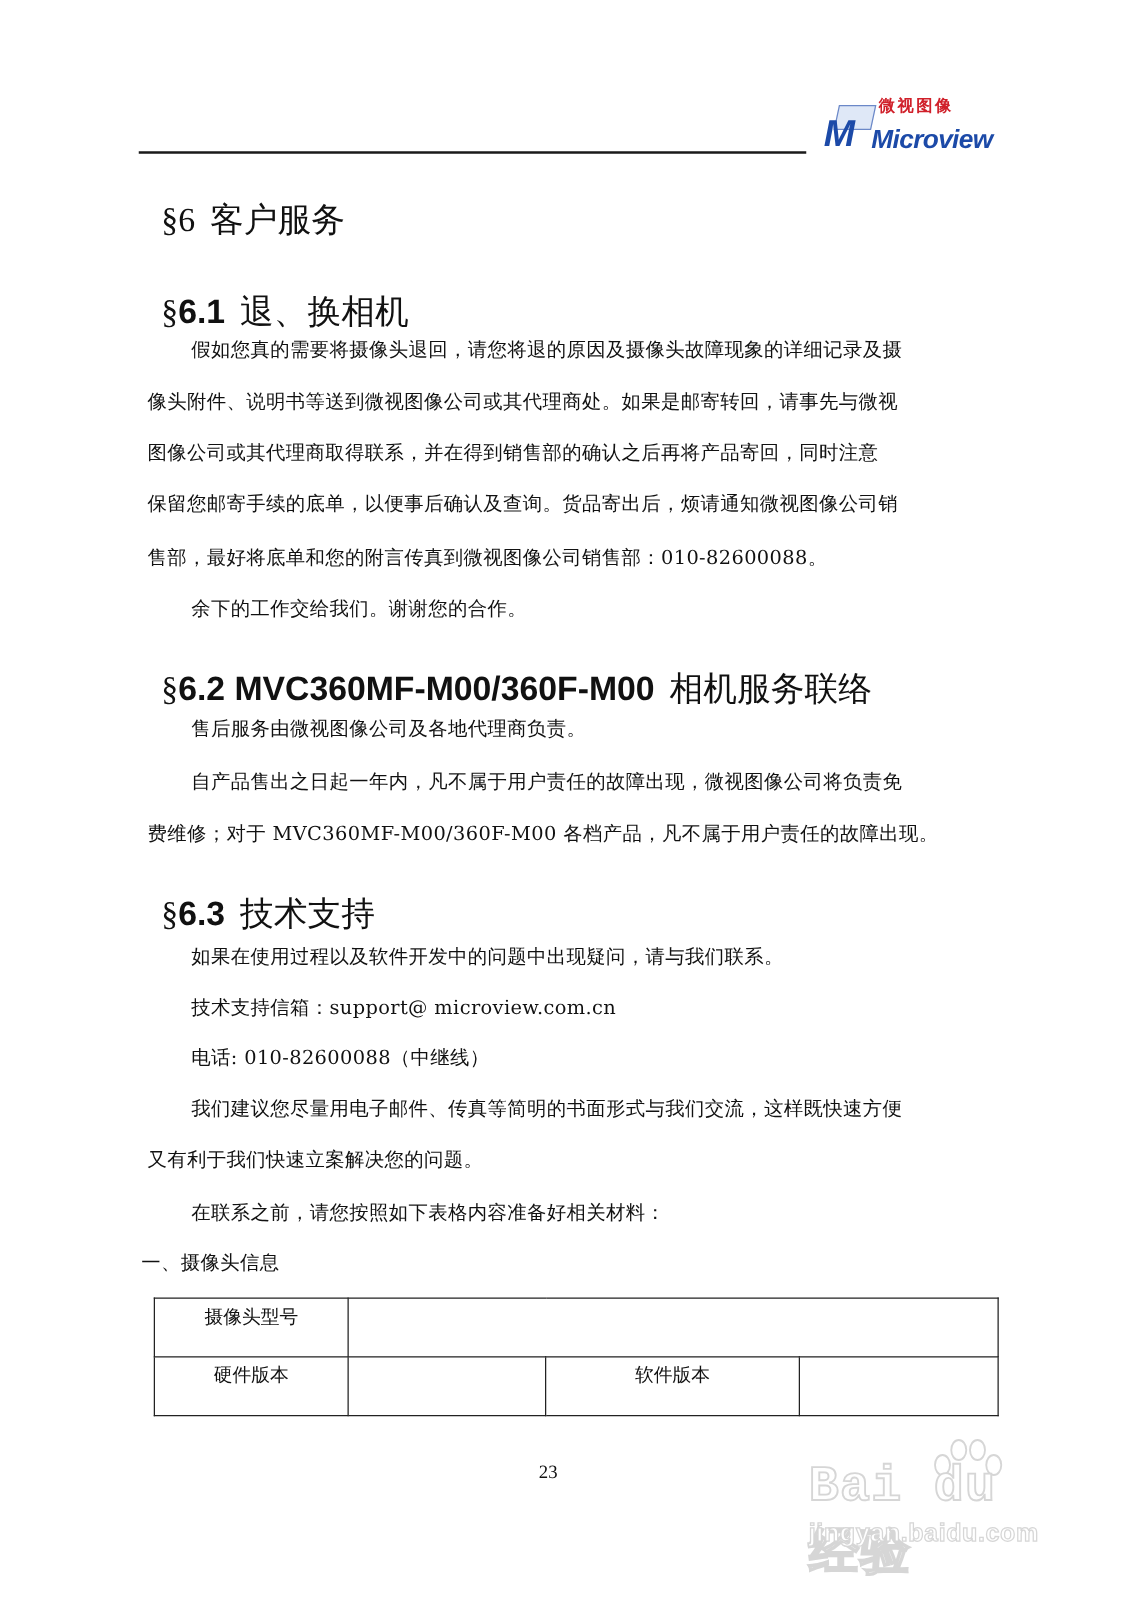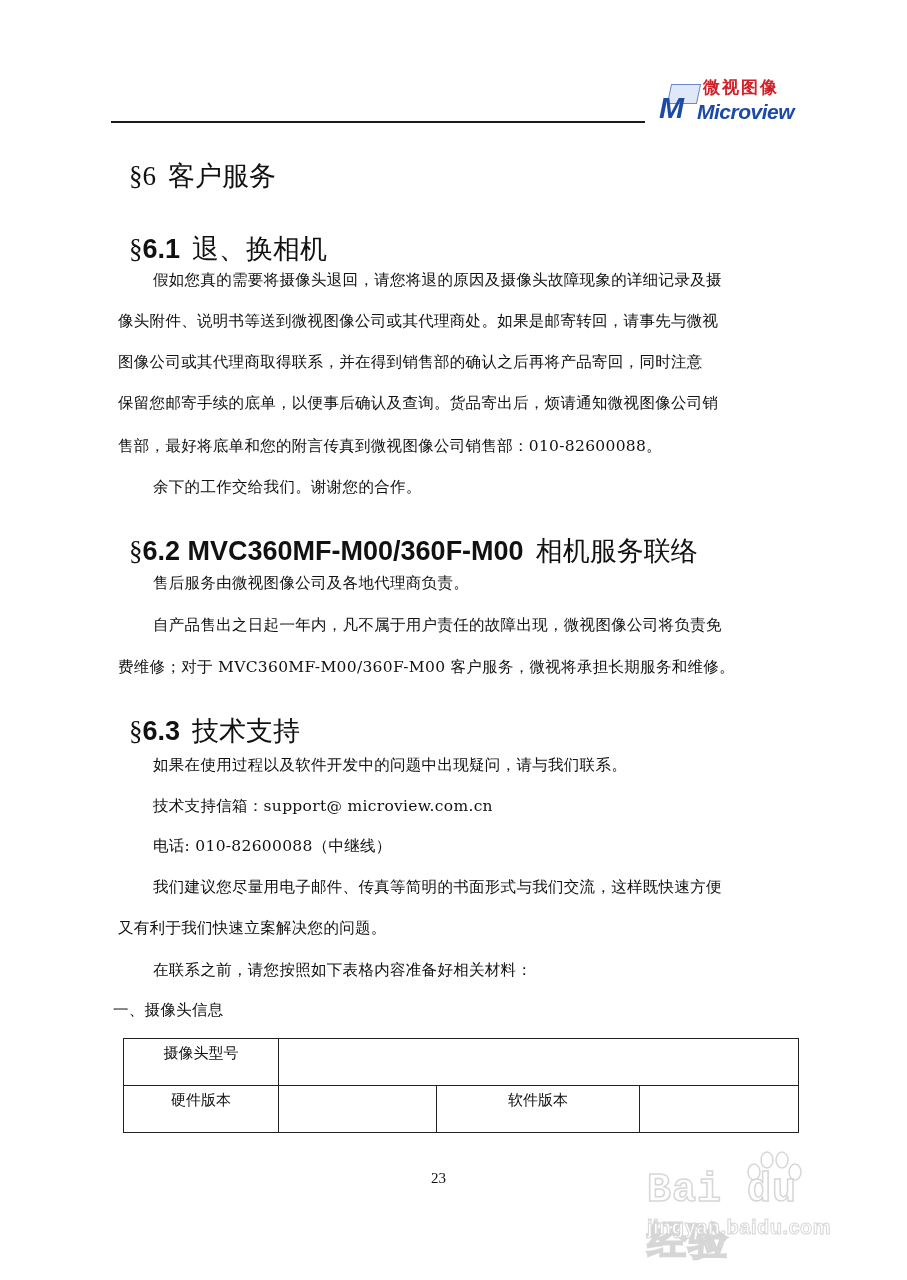--- a/index.html
+++ b/index.html
@@ -9,21 +9,21 @@
     color: #111;
   }
   .abs { position: absolute; }
   .header-rule {
     left: 111px; top: 121px; width: 534px; height: 2px; background: #1a1a1a;
   }
   .logo { left: 657px; top: 76px; width: 152px; height: 50px; }
   .logo .cn {
     position: absolute; left: 46px; top: 0px;
     font-family: "DejaVu Serif", serif; font-weight: bold;
-    font-size: 17px; color: #d0202a; letter-spacing: 2px; white-space: nowrap;
+    font-size: 13px; color: #d0202a; letter-spacing: 2px; white-space: nowrap;
   }
   .logo .m {
     position: absolute; left: 2px; top: 17px;
     font-family: "Liberation Sans", sans-serif; font-weight: bold; font-style: italic;
     font-size: 30px; color: #1c4aa8; line-height: 30px;
   }
   .logo .box {
     position: absolute; left: 12px; top: 8px; width: 28px; height: 18px;
     border: 1px solid #6b88c8; background: #dfe8f7; transform: skewX(-12deg);
   }
@@ -91,21 +91,21 @@
 <div class="abs p noindent" style="top:352px;">图像公司或其代理商取得联系，并在得到销售部的确认之后再将产品寄回，同时注意</div>
 <div class="abs p noindent" style="top:393px;text-align:center;">保留您邮寄手续的底单，以便事后确认及查询。货品寄出后，烦请通知微视图像公司销</div>
 <div class="abs p noindent" style="top:436px;">售部，最好将底单和您的附言传真到微视图像公司销售部：010-82600088。</div>
 <div class="abs p indent" style="top:477px;">余下的工作交给我们。谢谢您的合作。</div>
 
 <h1 class="abs sec" style="left:117px; top:521px;">
   <span class="sym">§</span><span class="num-bold">6.2 MVC360MF-M00/360F-M00</span><span class="title">相机服务联络</span>
 </h1>
 <div class="abs p indent" style="top:573px;">售后服务由微视图像公司及各地代理商负责。</div>
 <div class="abs p indent" style="top:615px;">自产品售出之日起一年内，凡不属于用户责任的故障出现，微视图像公司将负责免</div>
-<div class="abs p noindent" style="top:657px;">费维修；对于 MVC360MF-M00/360F-M00 客户服务，微视将承担长期服务和维修。</div>
+<div class="abs p noindent" style="top:657px;">费维修；对于 MVC360MF-M00/360F-M00 各档产品，凡不属于用户责任的故障出现。</div>
 
 <h1 class="abs sec" style="left:117px; top:701px;">
   <span class="sym">§</span><span class="num-bold">6.3</span><span class="title">技术支持</span>
 </h1>
 <div class="abs p indent" style="top:755px;">如果在使用过程以及软件开发中的问题中出现疑问，请与我们联系。</div>
 <div class="abs p indent" style="top:796px;">技术支持信箱：support@ microview.com.cn</div>
 <div class="abs p indent" style="top:836px;">电话: 010-82600088（中继线）</div>
 <div class="abs p indent" style="top:877px;">我们建议您尽量用电子邮件、传真等简明的书面形式与我们交流，这样既快速方便</div>
 <div class="abs p noindent" style="top:918px;">又有利于我们快速立案解决您的问题。</div>
 <div class="abs p indent" style="top:960px;">在联系之前，请您按照如下表格内容准备好相关材料：</div>

